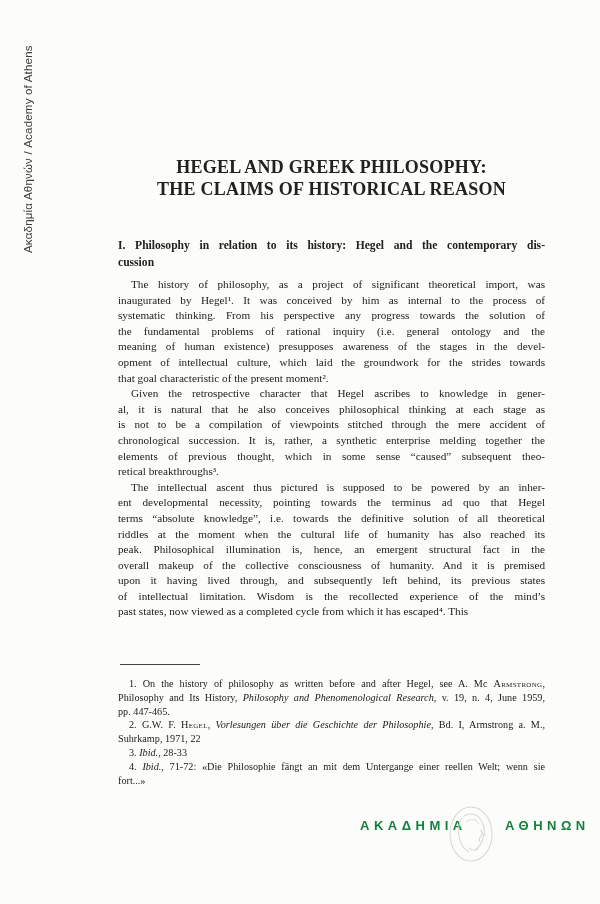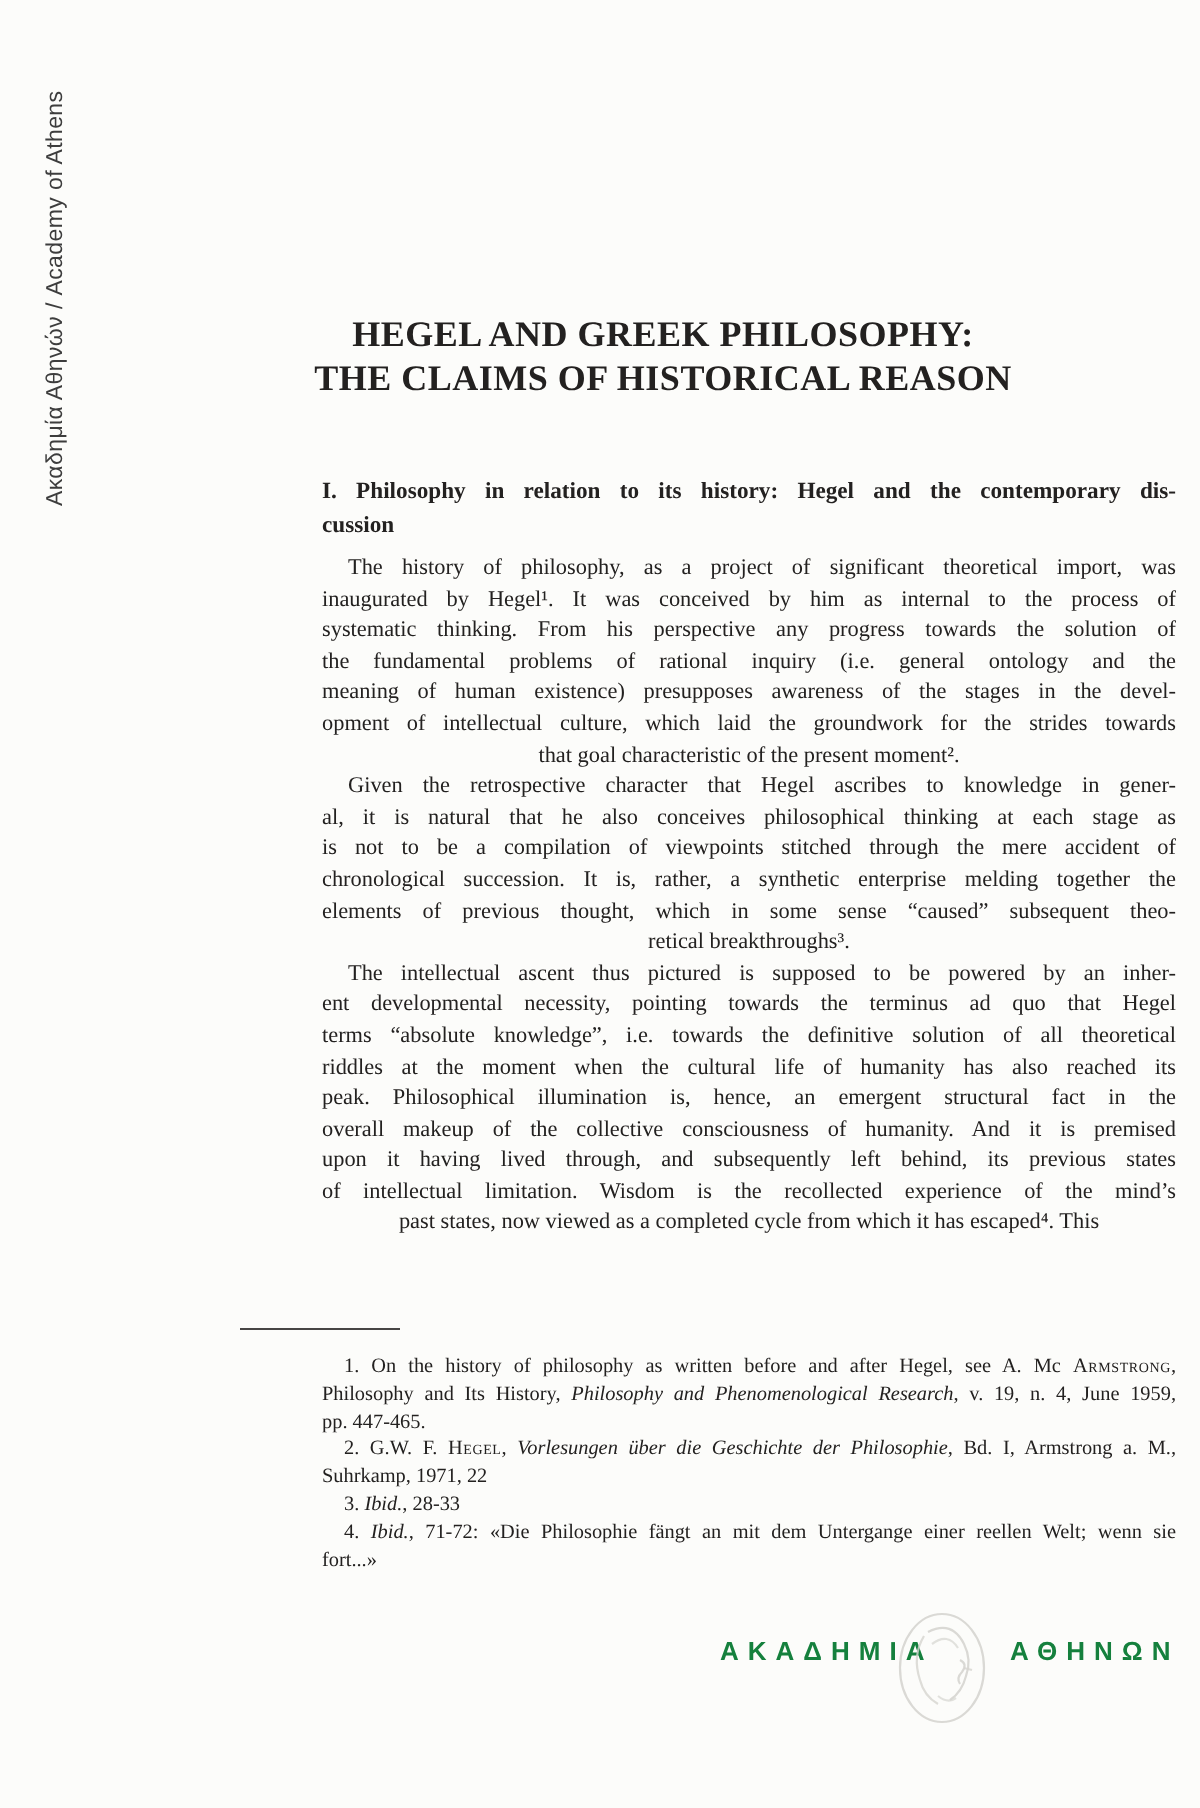--- a/index.html
+++ b/index.html
@@ -40,23 +40,22 @@
   }
   .body-text{
     position:absolute;top:277px;left:0;width:100%;
     font-size:11.2px;
     line-height:15.6px;
   }
   .bline,.hline,.fline{
     width:100%;
     overflow:hidden;
     white-space:normal;
-    margin-left:43px;
   }
-  .bline{height:15.6px;text-align:center;}
+  .bline{height:15.6px;}
   .hline{height:17px;}
   .just{text-align:justify;text-align-last:justify;}
   .indent1{padding-left:13px;box-sizing:border-box;}
   .fn-rule{
     position:absolute;top:664px;left:2px;
     width:80px;height:0;
     border-top:1.2px solid #474544;
   }
   .footnotes{
     position:absolute;top:677px;left:0;width:100%;

